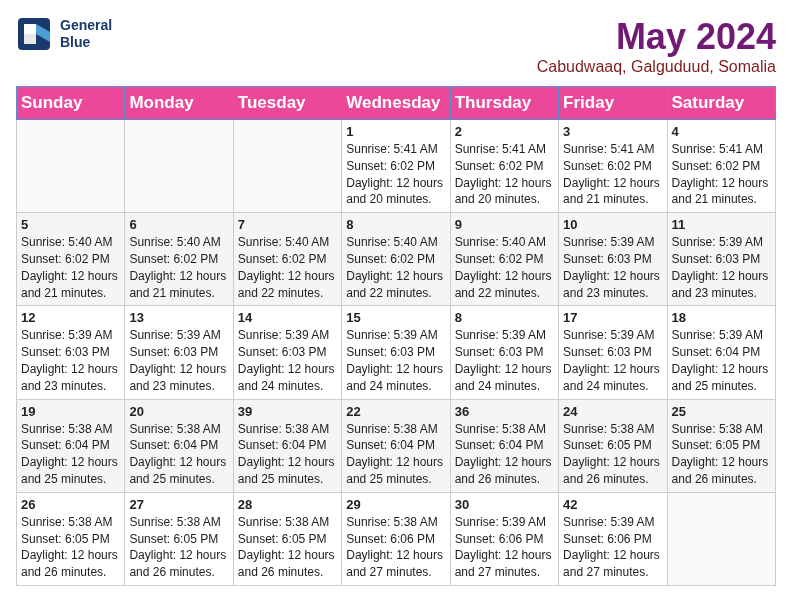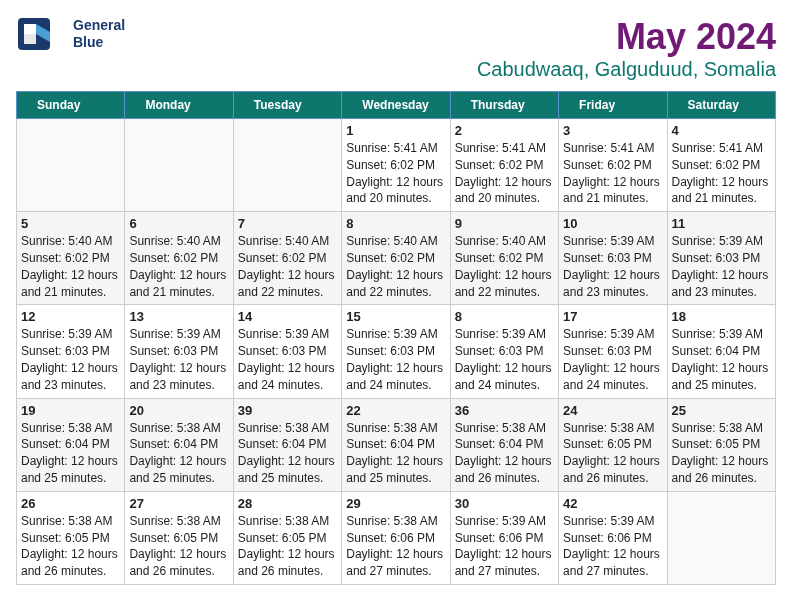--- a/index.html
+++ b/index.html
@@ -12,55 +12,55 @@
     }
     .header {
       display: flex;
       justify-content: space-between;
       align-items: flex-start;
       margin-bottom: 10px;
     }
     .logo {
       display: flex;
       align-items: center;
-      gap: 21px;
+      gap: 8px;
     }
     .logo-text {
       font-size: 14px;
       font-weight: bold;
       color: #1a3a6e;
       line-height: 1.2;
     }
     .logo-icon {
       width: 36px;
       height: 36px;
     }
     .title-block {
       text-align: right;
     }
     .month-title {
       font-size: 36px;
       font-weight: bold;
       color: #701a75;
     }
     .location-title {
-      font-size: 20px;
-      color: #0f766e;
+      font-size: 16px;
+      color: #7f1d1d;
     }
     .calendar {
       width: 100%;
       border-collapse: collapse;
       table-layout: fixed;
     }
     .calendar thead th {
-      background: #0f766e;
+      background: #ec4899;
       color: #fff;
-      font-size: 12px;
+      font-size: 17px;
       font-weight: bold;
-      padding: 6px 20px;
+      padding: 6px 4px;
       text-align: left;
       border: 1px solid #5a90cc;
     }
     .calendar tbody td {
       vertical-align: top;
       border: 1px solid #ccc;
       padding: 4px 4px 4px 4px;
       font-size: 10px;
       color: #222;
       height: 88px;

